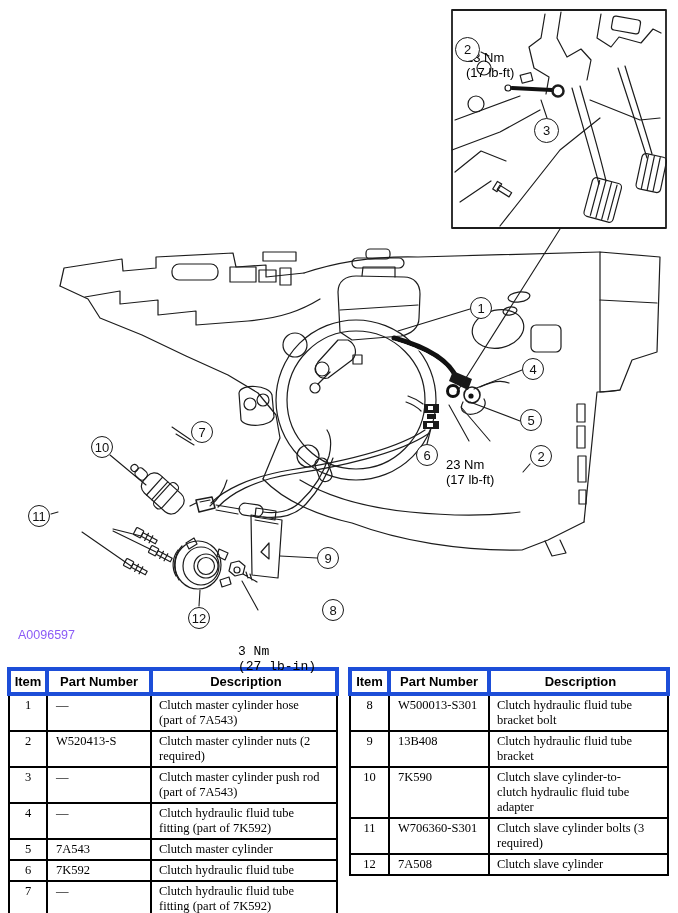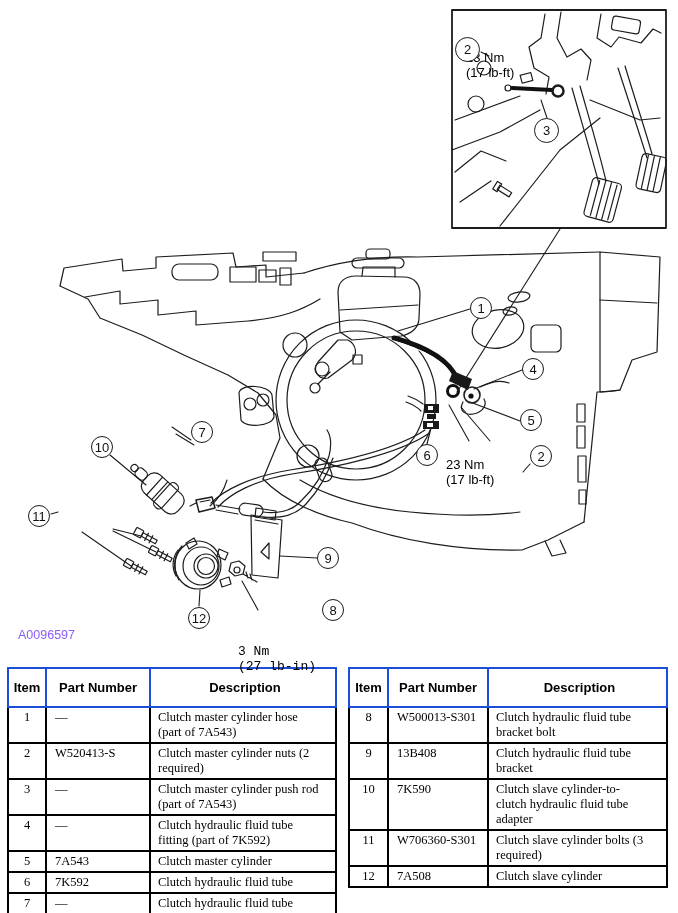--- a/index.html
+++ b/index.html
@@ -8,22 +8,22 @@
   svg.art{position:absolute;left:0;top:0;}
   .callout{position:absolute;box-sizing:border-box;width:22px;height:22px;
            border:1.4px solid #1a1a1a;border-radius:50%;background:#fff;
            display:flex;align-items:center;justify-content:center;
            font:13px/1 "Liberation Sans",sans-serif;color:#111;z-index:3;}
   .callout.lg{width:25px;height:25px;}
   .torque{position:absolute;width:96px;text-align:left;
           font:13px/15px "Liberation Sans",sans-serif;color:#000000;z-index:2;margin-top:16px;}
   .figcode{position:absolute;left:18px;top:628px;font:12.5px "Liberation Sans",sans-serif;color:#8b5cf6;}
   table.parts{position:absolute;border-collapse:collapse;background:#fff;table-layout:fixed;}
-  .parts th{border:2px solid #1d4ed8;font:bold 13px/15px "Liberation Sans",sans-serif;
-            padding:11px 3px;color:#000;}
+  .parts th{border:4px solid #1d4ed8;font:bold 13px/15px "Liberation Sans",sans-serif;
+            padding:3px 3px;color:#000;}
   .parts th.h-desc{text-align:center;padding-left:7px;}
   .parts td{border:2px solid #000;font:12.5px/15px "Liberation Serif",serif;
             vertical-align:top;padding:1.5px 3px 2.5px;color:#000;}
   .parts td.c-item{text-align:center;}
   .parts td.c-part{padding-left:8px;}
   .parts td.c-desc{padding-left:7px;padding-right:16px;}
   #t-left{left:7px;top:667px;width:328px;}
   #t-right{left:348px;top:667px;width:318px;}
 </style>
 </head>

